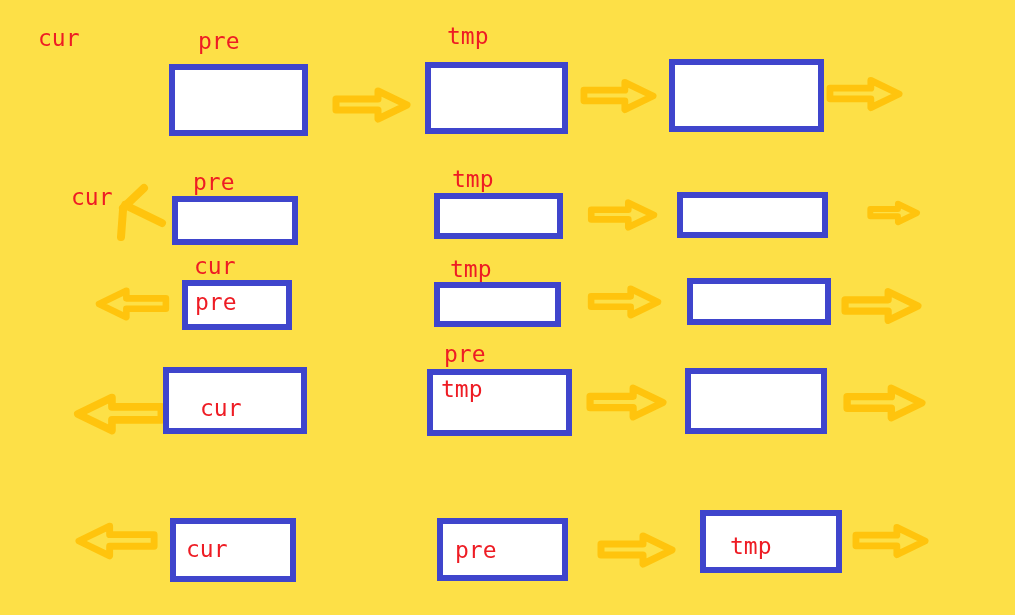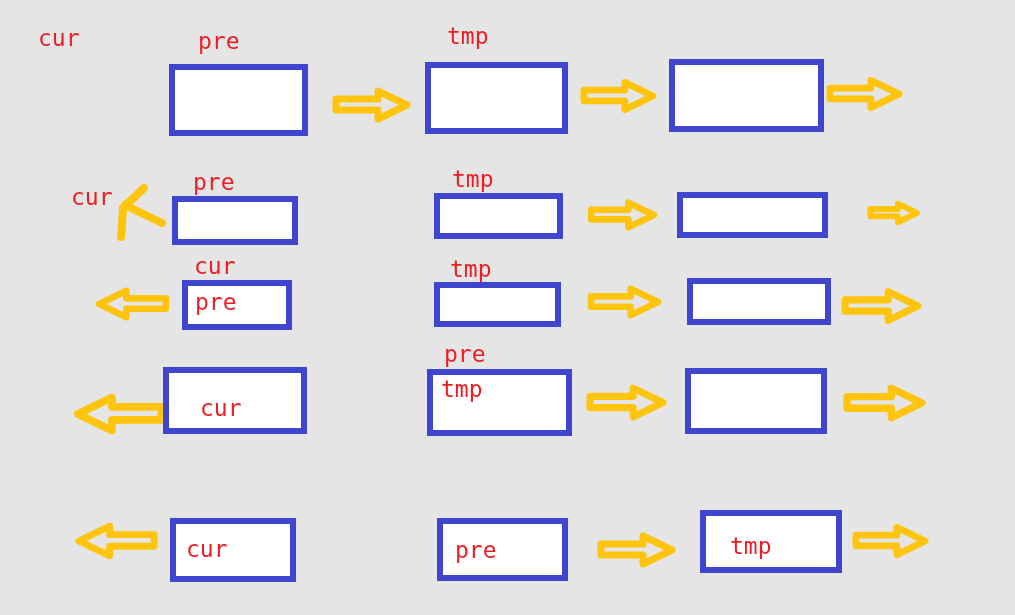--- a/index.html
+++ b/index.html
@@ -7,21 +7,21 @@
     padding: 0;
     background: #ffffff;
   }
   body {
     font-family: "DejaVu Sans Mono", "Liberation Mono", monospace;
   }
   #canvas {
     position: relative;
     width: 1015px;
     height: 615px;
-    background: #e5e5e5;
+    background: #fde047;
     overflow: hidden;
   }
   .box {
     position: absolute;
     box-sizing: border-box;
     border: 6px solid #3f45cc;
     background: #ffffff;
   }
   .lbl {
     position: absolute;

